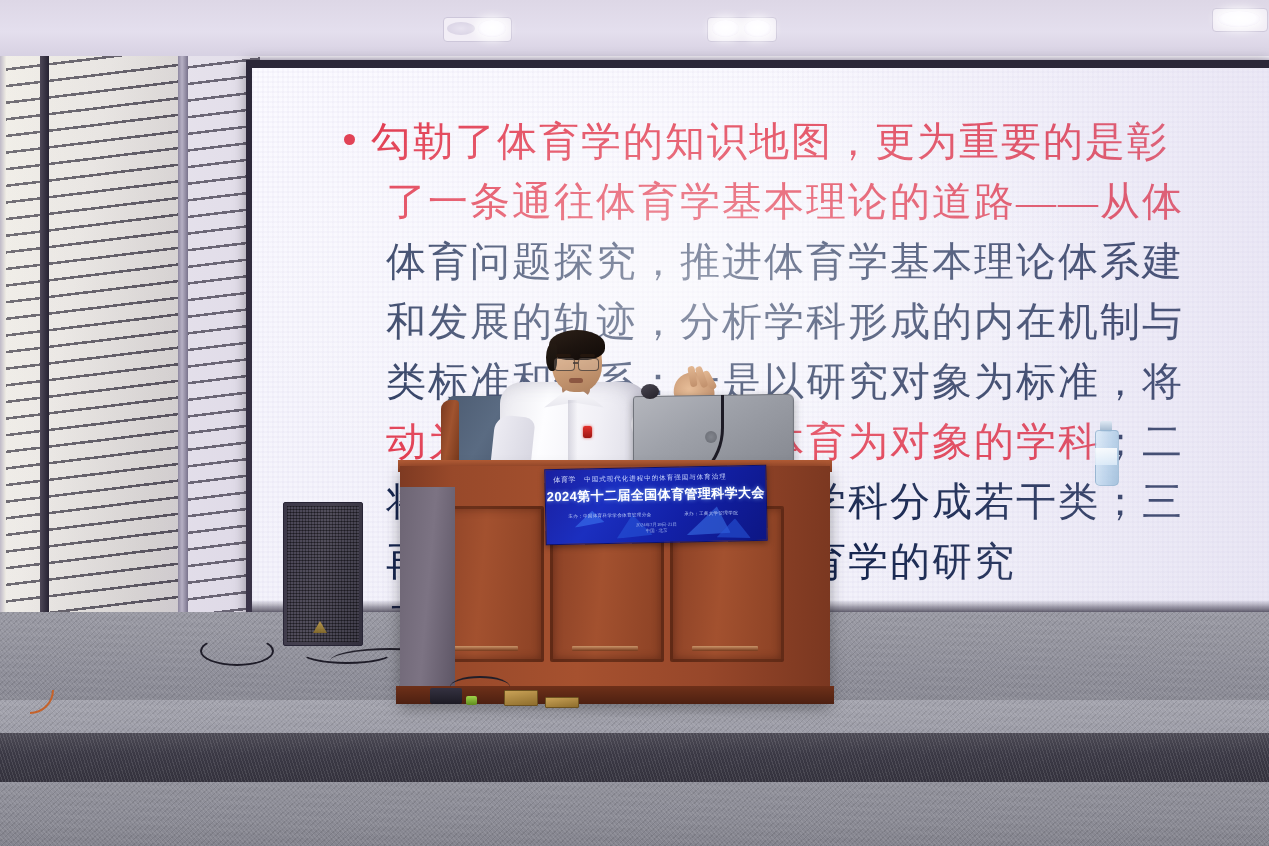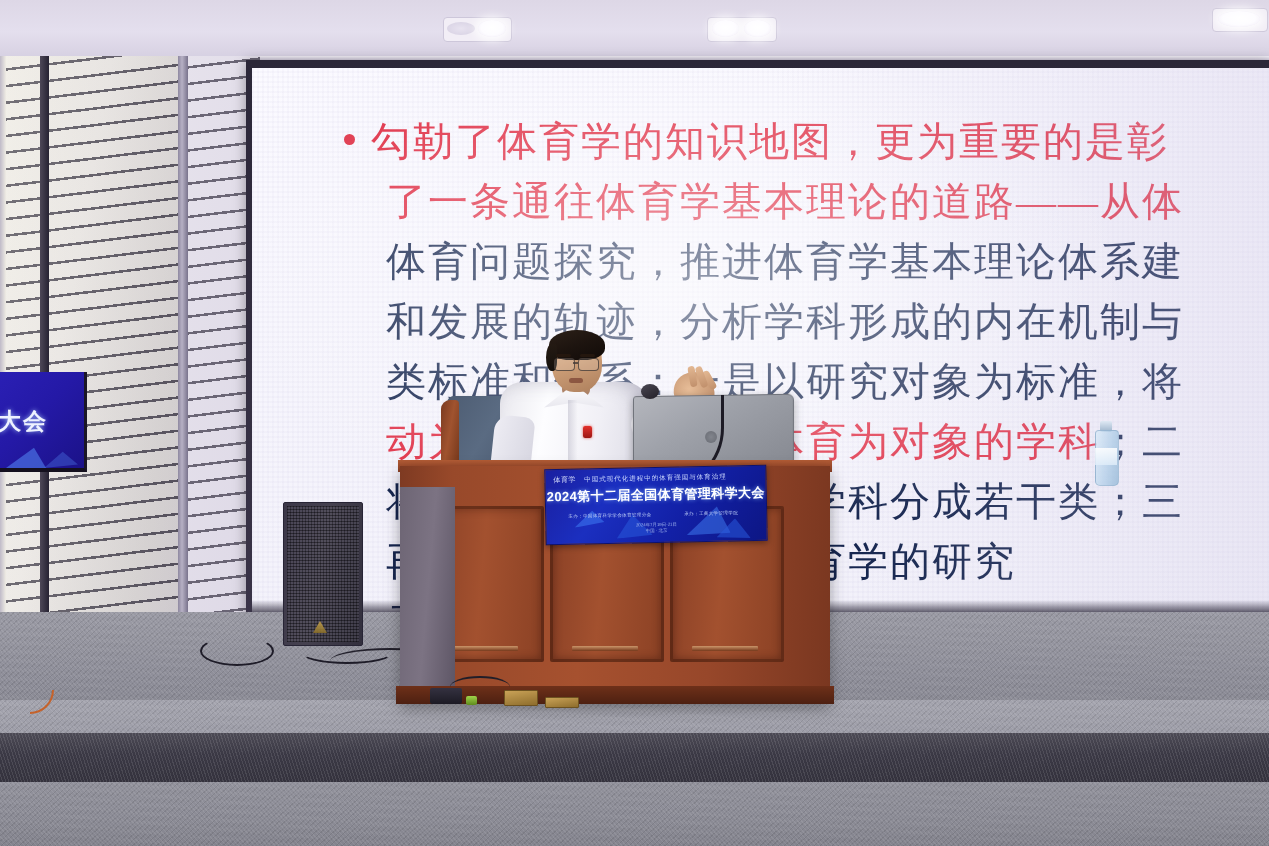--- a/index.html
+++ b/index.html
@@ -448,25 +448,20 @@
     <div class="slats"></div>
     <div class="wall-left-shade"></div>
   </div>
   <div class="wall-left2">
     <div class="slats"></div>
   </div>
   <div class="wall-column"></div>
   <div class="wall-dark-trim"></div>
   <div class="wall-left-edge"></div>
 
-  <div class="side-monitor">
-    <div class="poly" style="left:6px;top:70px;width:40px;height:26px;clip-path:polygon(0 100%,70% 22%,100% 100%);"></div>
-    <div class="poly" style="left:44px;top:78px;width:34px;height:18px;clip-path:polygon(0 100%,55% 10%,100% 80%);opacity:.6;"></div>
-    <div class="txt">大会</div>
-  </div>
 
   <div class="screen-frame"></div>
   <div class="screen">
 
     <div class="slide-body">
       <div class="slide-line">
         <span class="bullet-dot"></span><span class="hl">勾勒了体育学的知识地图，更为重要的是彰</span>
       </div>
       <div class="slide-line" style="padding-left:42px;">
         <span class="hl">了一条通往体育学基本理论的道路——从体</span>

